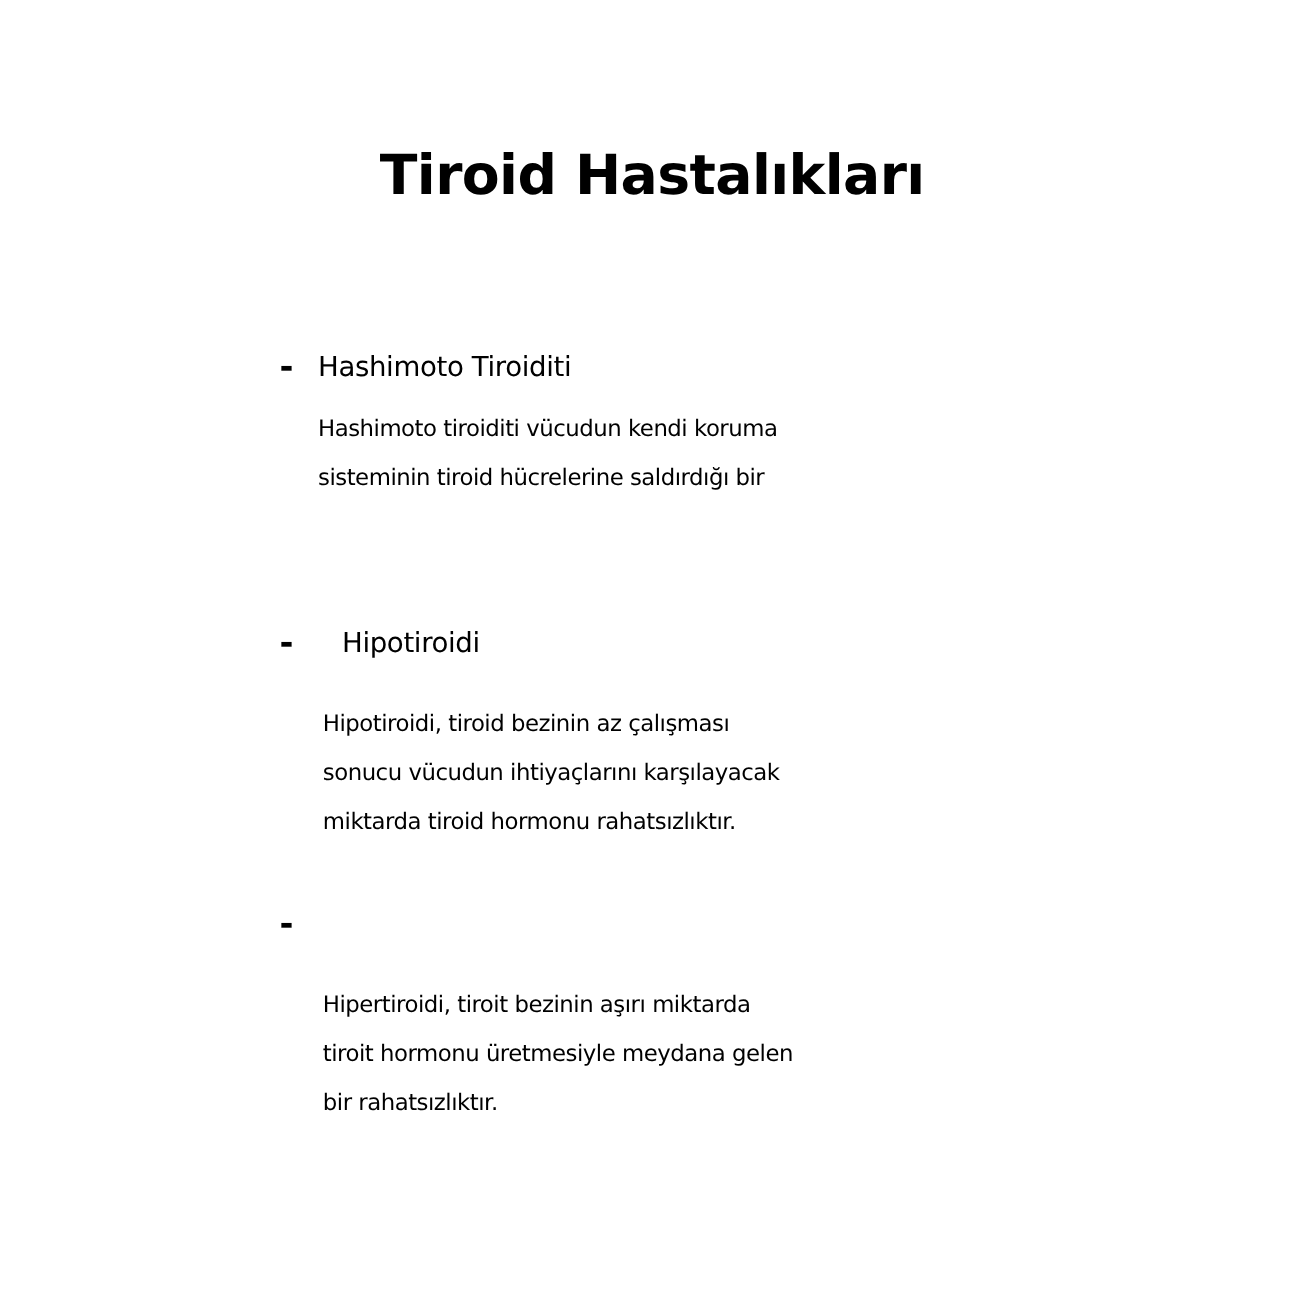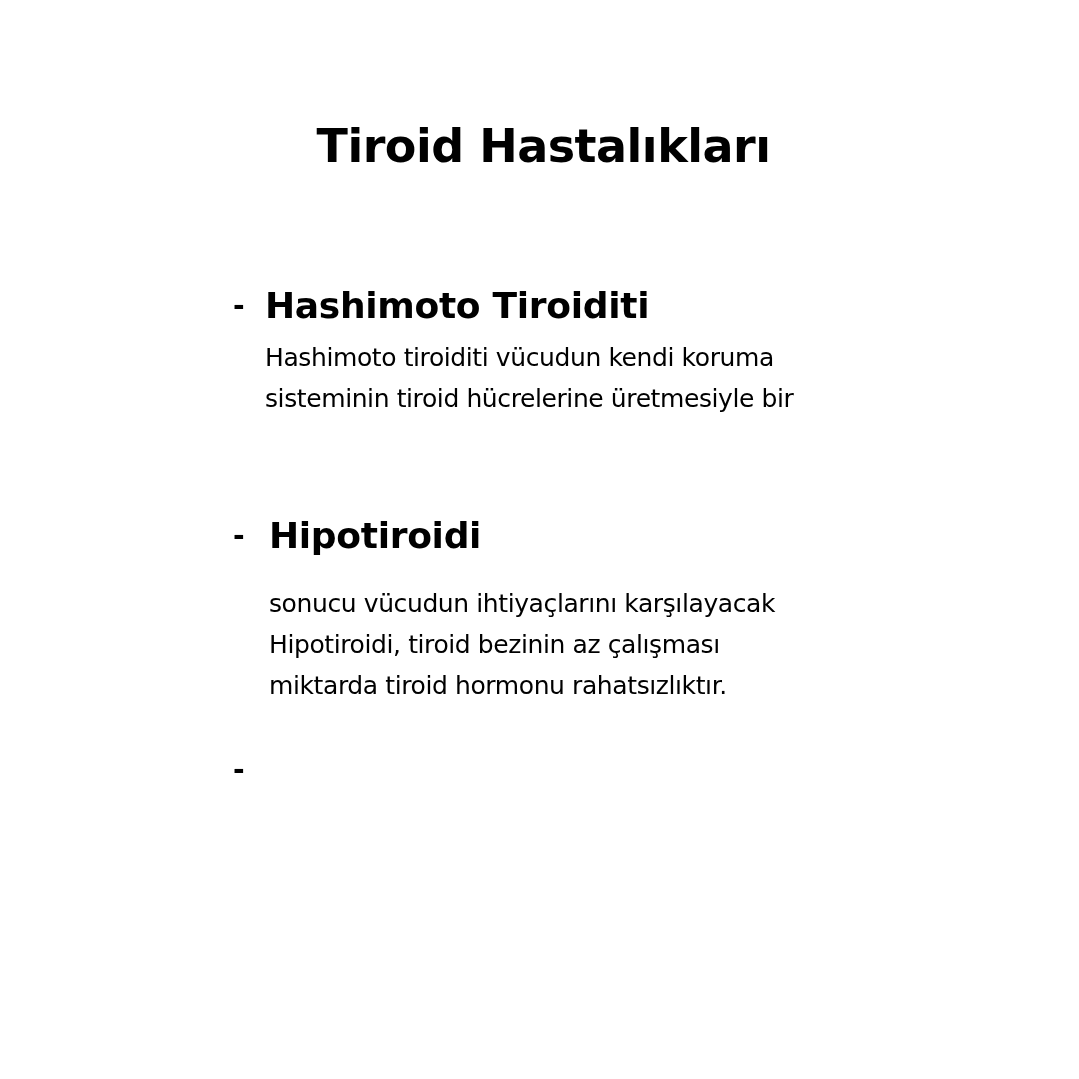--- a/index.html
+++ b/index.html
@@ -37,66 +37,71 @@
       align-items: center;
       height: 42px;
     }
     .dash {
       width: 32px;
       font-size: 28px;
       font-weight: bold;
       line-height: 42px;
     }
     .heading {
-      font-size: 36px;
-      font-weight: bold;
+      font-size: 23px;
+      font-weight: normal;
       line-height: 42px;
       letter-spacing: -0.3px;
       margin: 0;
     }
     .body-text {
-      font-size: 25px;
+      font-size: 19px;
       line-height: 41px;
       margin: 0;
       letter-spacing: -0.4px;
     }
     #s1 { top: 285px; }
     #s1 .body-text { margin-left: 32px; margin-top: 10px; }
     #s2 { top: 515px; }
-    #s2 .head-label { margin-left: 4px; }
+    #s2 .head-label { margin-left: 20px; }
     #s2 .body-text { margin-left: 36px; margin-top: 26px; }
     #s3 { top: 749px; }
     #s3 .body-text { margin-left: 36px; margin-top: 26px; }
     .line { display: block; white-space: nowrap; }
   </style>
 </head>
 <body>
 
 <h1 class="title">Tiroid Hastalıkları</h1>
 
 <div class="section" id="s1">
   <div class="section-head">
     <span class="dash">-</span>
     <h2 class="heading">Hashimoto Tiroiditi</h2>
   </div>
   <p class="body-text">
     <span class="line">Hashimoto tiroiditi vücudun kendi koruma</span>
-    <span class="line">sisteminin tiroid hücrelerine üretmesiyle bir</span>
+    <span class="line">sisteminin tiroid hücrelerine saldırdığı bir</span>
   </p>
 </div>
 
 <div class="section" id="s2">
   <div class="section-head">
     <span class="dash">-</span>
     <h2 class="heading head-label">Hipotiroidi</h2>
   </div>
   <p class="body-text">
+    <span class="line">Hipotiroidi, tiroid bezinin az çalışması</span>
     <span class="line">sonucu vücudun ihtiyaçlarını karşılayacak</span>
-    <span class="line">Hipotiroidi, tiroid bezinin az çalışması</span>
     <span class="line">miktarda tiroid hormonu rahatsızlıktır.</span>
   </p>
 </div>
 
 <div class="section" id="s3">
   <div class="section-head">
     <span class="dash">-</span>
   </div>
+  <p class="body-text">
+    <span class="line">Hipertiroidi, tiroit bezinin aşırı miktarda</span>
+    <span class="line">tiroit hormonu üretmesiyle meydana gelen</span>
+    <span class="line">bir rahatsızlıktır.</span>
+  </p>
 </div>
 
 </body></html>

